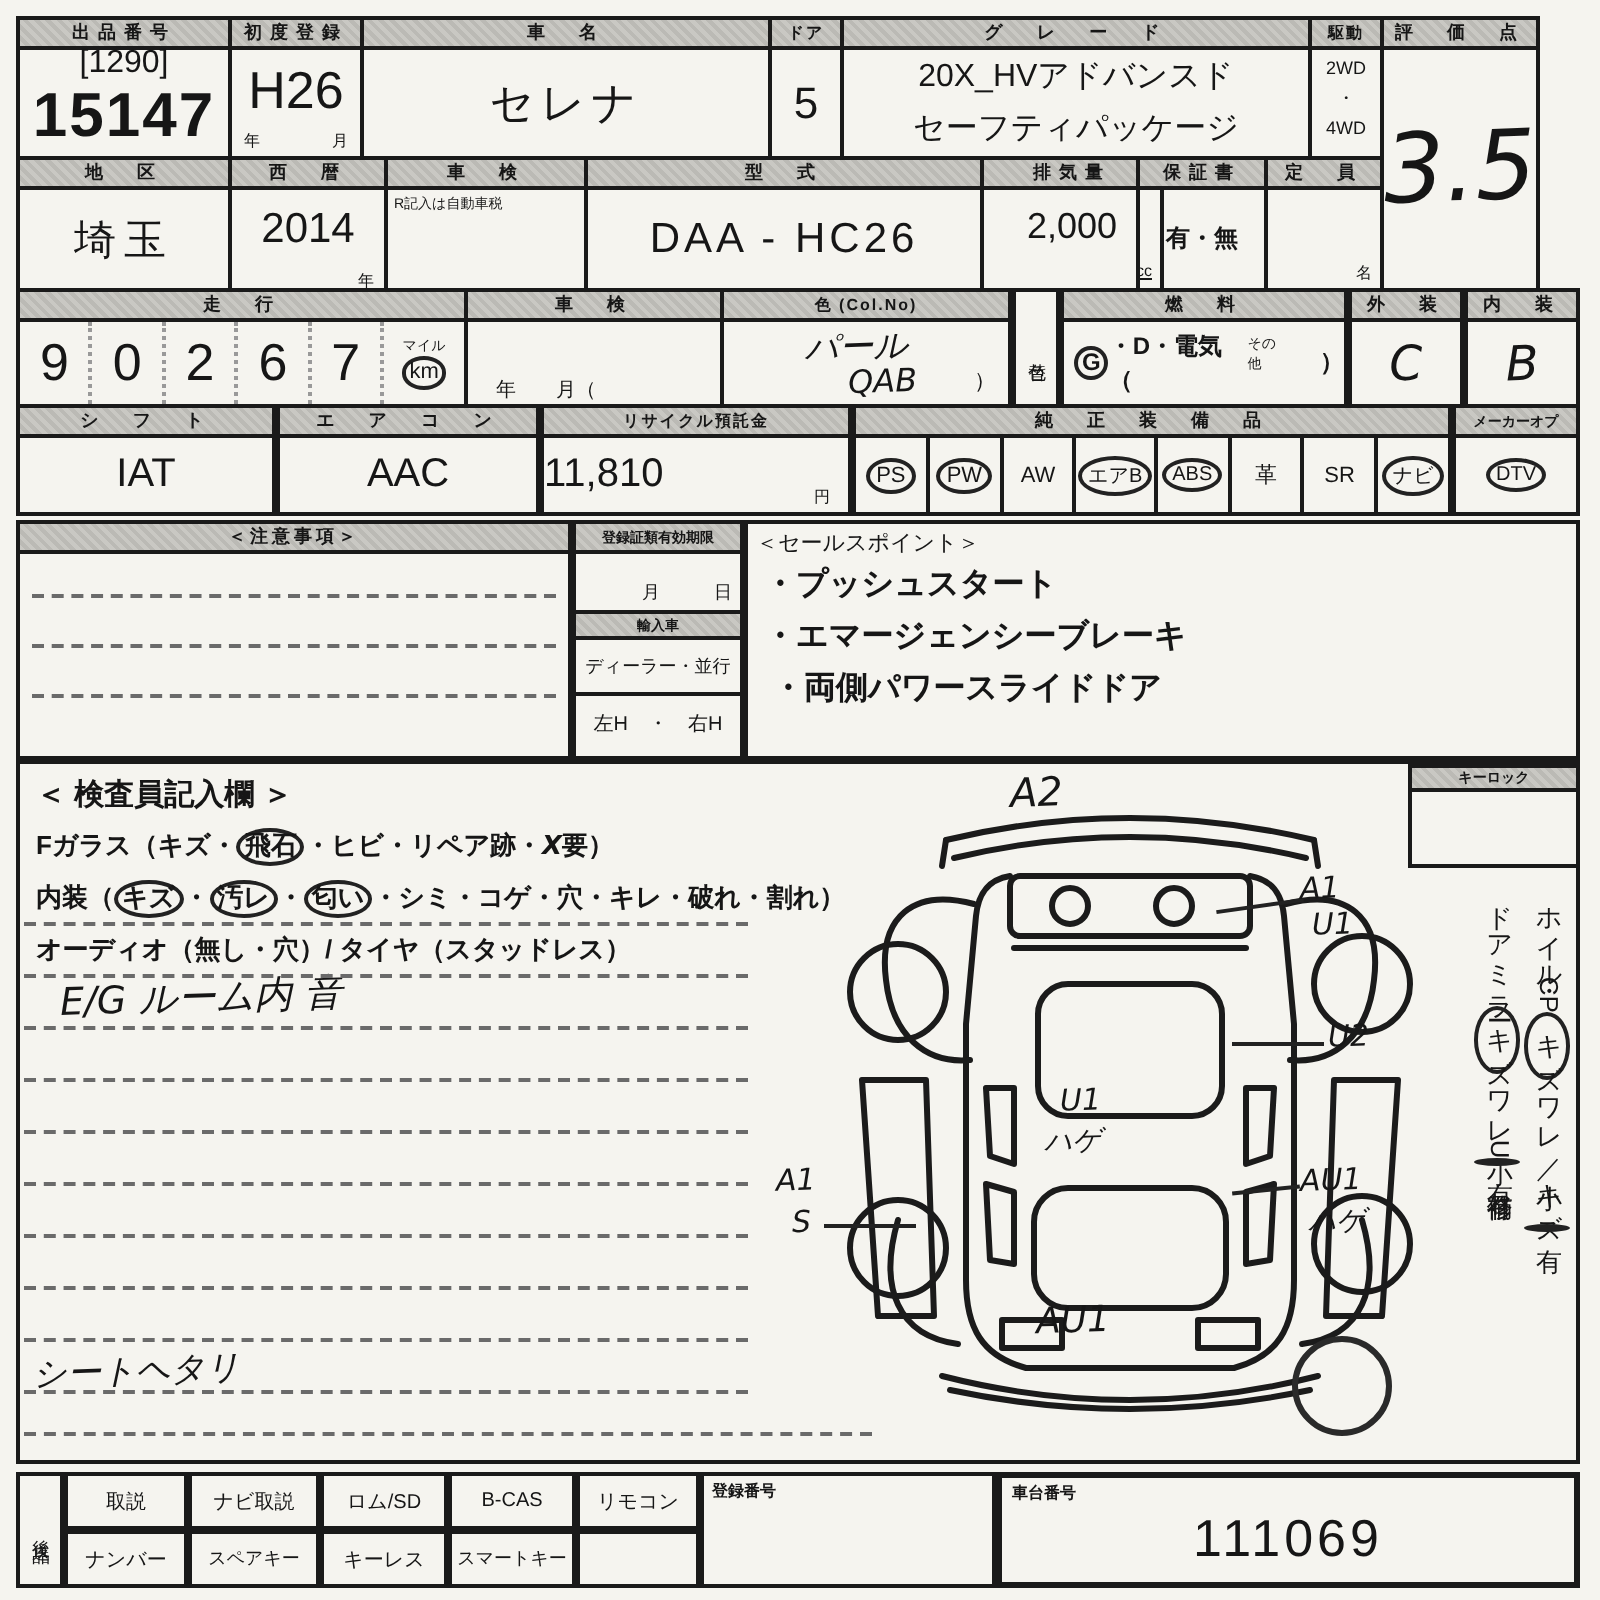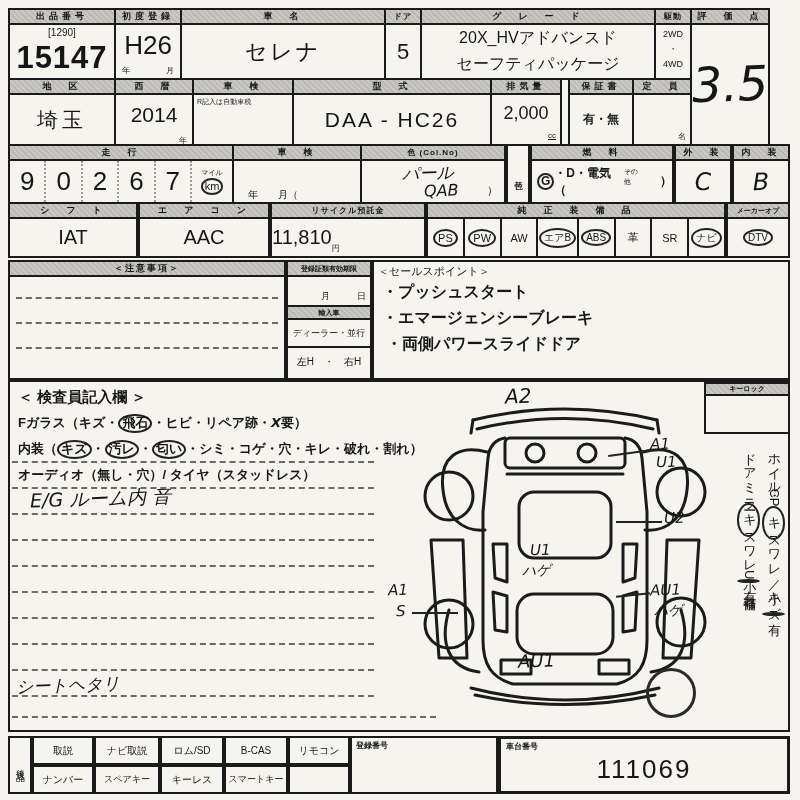--- a/index.html
+++ b/index.html
@@ -26,21 +26,21 @@
          font-size:26px;border-right:2px dotted #999;}
   svg{display:block;}
 </style>
 </head>
 <body>
 
 <div class="sheet">
 
   <div class="cell" style="left:8px;top:8px;width:108px;height:72px;">
     <div class="band">出品番号</div>
-    <div class="val" style="height:14px;font-size:10px;">[1290]</div>
+    <div class="val" style="height:14px;font-size:16px;">[1290]</div>
     <div class="val" style="height:38px;font-size:31px;font-weight:bold;letter-spacing:1px;">15147</div>
   </div>
 
   <div class="cell" style="left:114px;top:8px;width:68px;height:72px;">
     <div class="band">初度登録</div>
     <div class="val" style="height:40px;font-size:26px;">H26</div>
     <div style="display:flex;justify-content:space-between;padding:0 6px;font-size:8px;">
       <span>年</span>
       <span>月</span>
     </div>
@@ -88,21 +88,21 @@
   <div class="cell" style="left:192px;top:78px;width:102px;height:68px;">
     <div class="band">車　検</div>
     <div class="tiny" style="padding:2px 0 0 3px;">R記入は自動車税</div>
   </div>
 
   <div class="cell" style="left:292px;top:78px;width:200px;height:68px;">
     <div class="band">型　式</div>
     <div class="val" style="height:49px;font-size:21px;letter-spacing:2px;">DAA - HC26</div>
   </div>
 
-  <div class="cell" style="left:490px;top:78px;width:72px;height:68px;">
+  <div class="cell" style="left:490px;top:78px;width:92px;height:68px;">
     <div class="band">排気量</div>
     <div class="val" style="height:36px;font-size:18px;">2,000</div>
     <div style="text-align:right;padding-right:4px;font-size:8px;text-decoration:underline;">cc</div>
   </div>
 
   <div class="cell" style="left:568px;top:78px;width:66px;height:68px;">
     <div class="band">保証書</div>
     <div class="val" style="height:49px;font-size:12px;font-weight:bold;">有・無</div>
   </div>
 
@@ -166,21 +166,21 @@
     <div class="val" style="height:37px;font-size:20px;">IAT</div>
   </div>
 
   <div class="cell" style="left:138px;top:202px;width:132px;height:56px;">
     <div class="band">エ　ア　コ　ン</div>
     <div class="val" style="height:37px;font-size:20px;">AAC</div>
   </div>
 
   <div class="cell" style="left:270px;top:202px;width:156px;height:56px;">
     <div class="band sm">リサイクル預託金</div>
-    <div style="height:37px;display:flex;align-items:center;justify-content:flex-start;padding-right:6px;font-size:20px;">
+    <div style="height:37px;display:flex;align-items:center;justify-content:space-between;padding-right:6px;font-size:20px;gap:29px;">
       <span>11,810</span>
       <span class="unit">円</span>
     </div>
   </div>
 
   <div class="cell" style="left:426px;top:202px;width:300px;height:56px;">
     <div class="band">純　正　装　備　品</div>
     <div style="display:flex;height:37px;">
       <div class="val" style="flex:1;border-right:2px solid #1a1a1a;font-size:11px;">
           <span class="eqc">PS</span>

